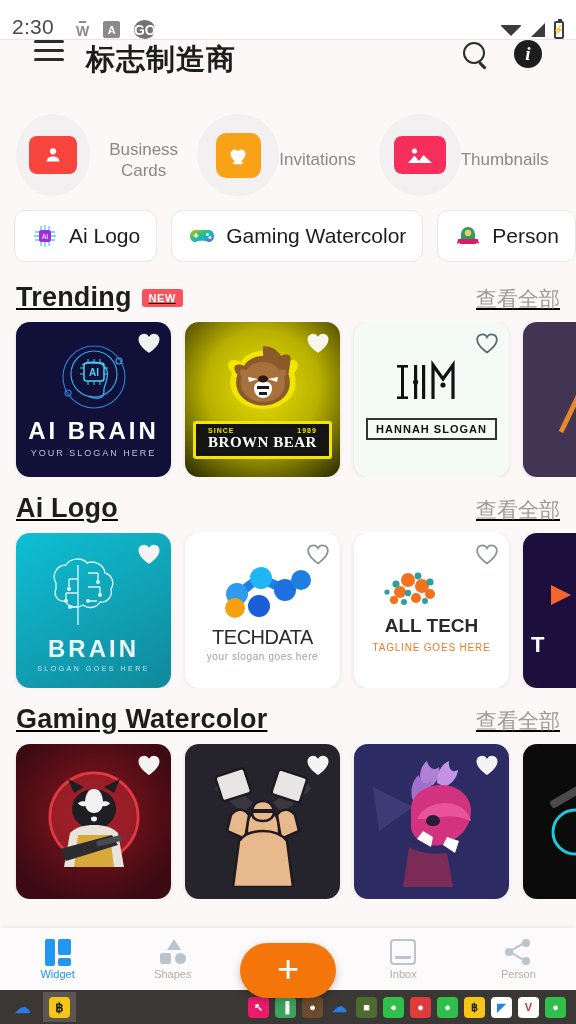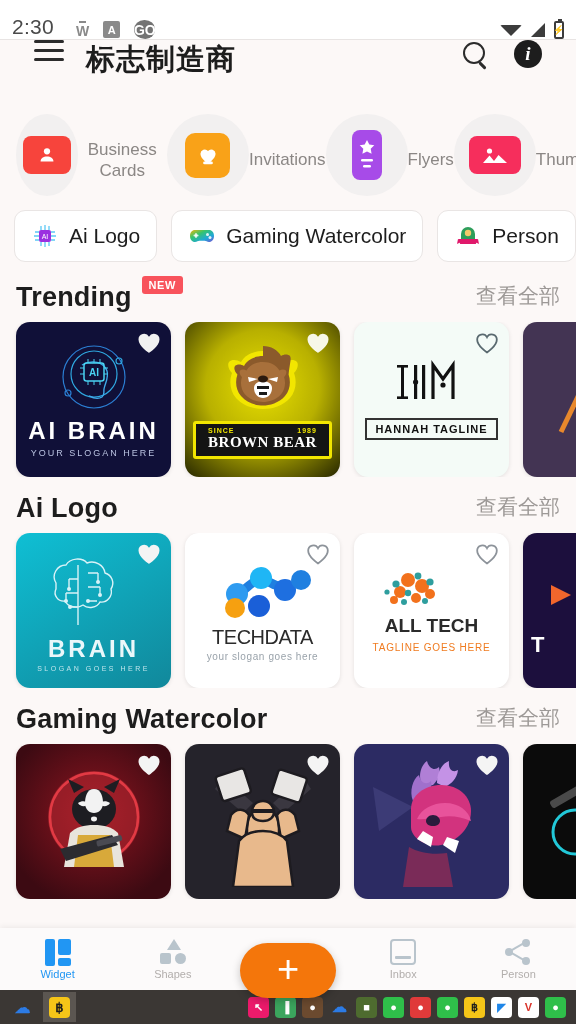--- a/index.html
+++ b/index.html
@@ -64,21 +64,21 @@
   
   .chips { display:flex; gap:14px; padding:10px 14px 6px; }
   .chip { display:flex; align-items:center; gap:10px; flex:0 0 auto;
     background:#FFFFFF; border:1px solid #E9E5E4; border-radius:11px;
     padding:11px 16px; cursor:pointer; }
   .chip-ico { width:28px; height:28px; flex:0 0 auto; display:flex; align-items:center; justify-content:center;}
   .chip-label { font-size:21px; color:#1d1d1d; white-space:nowrap; }
 
   
   .section { padding:0 0 2px; }
-  .sec-head { display:flex; align-items:flex-start; padding:14px 16px 9px; }
+  .sec-head { display:flex; align-items:flex-end; padding:14px 16px 9px;text-decoration:underline; }
   .sec-title { font-size:27px; font-weight:700; color:#1d1d1d; letter-spacing:.2px; }
   .badge-new { background:#F8535C; color:#fff; font-size:11px; font-weight:700;
     padding:3px 7px; border-radius:3px; margin-left:10px; letter-spacing:.5px;
     position:relative; top:-6px; }
   .see-all { margin-left:auto; font-size:21px; color:#9d9997; cursor:pointer; }
 
   .row { display:flex; gap:14px; padding:0 16px; overflow:hidden; }
   .card { flex:0 0 155px; height:155px; border-radius:14px; position:relative;
     overflow:hidden; cursor:pointer; box-shadow:0 1px 4px rgba(0,0,0,.10); }
   .heart { position:absolute; top:10px; right:10px; width:24px; height:22px; z-index:5; cursor:pointer; }
@@ -210,32 +210,20 @@
         <svg width="26" height="26" viewBox="0 0 24 24" fill="#fff">
             <path d="M12 20s-7-4.6-7-9.2A4 4 0 0 1 12 8.4 4 4 0 0 1 19 10.8C19 15.4 12 20 12 20z"></path>
             <rect x="7.5" y="18" width="9" height="2.6" rx="1.3"></rect>
           </svg>
       </div>
     </div>
     <div class="cat-label">Invitations</div>
   </div>
   <div class="cat">
     <div class="cat-circle">
-      <div class="cat-tile tile-fly">
-        <svg width="24" height="40" viewBox="0 0 24 40" fill="#fff">
-            <path d="M12 5l2.3 4.6 5 .7-3.6 3.5.9 5-4.6-2.4-4.6 2.4.9-5L4.7 10.3l5-.7z"></path>
-            <rect x="6" y="24" width="12" height="2.6" rx="1.3"></rect>
-            <rect x="8" y="30" width="8" height="2.6" rx="1.3"></rect>
-          </svg>
-      </div>
-    </div>
-    <div class="cat-label">Flyers</div>
-  </div>
-  <div class="cat">
-    <div class="cat-circle">
       <div class="cat-tile tile-thumb">
         <svg width="30" height="22" viewBox="0 0 30 22" fill="#fff">
             <circle cx="9.5" cy="7" r="2.6"></circle>
             <path d="M3 19l6.5-7.5L14 17l4.5-6L27 19z"></path>
           </svg>
       </div>
     </div>
     <div class="cat-label">Thumbnails</div>
   </div>
 </div>
@@ -349,21 +337,21 @@
         <svg width="86" height="48" viewBox="0 0 86 48" style="margin-bottom:4px">
           <rect x="12" y="6" width="3" height="34" fill="#111"></rect>
           <rect x="8" y="6" width="11" height="2.6" fill="#111"></rect>
           <rect x="8" y="37.4" width="11" height="2.6" fill="#111"></rect>
           <rect x="25" y="6" width="3.2" height="34" fill="#111"></rect>
           <rect x="33" y="6" width="3.2" height="34" fill="#111"></rect>
           <path d="M44 40V6l10 14L64 6v34" fill="none" stroke="#111" stroke-width="3.2"></path>
           <circle cx="26.6" cy="23" r="2.6" fill="#111"></circle>
           <circle cx="54" cy="26" r="2.6" fill="#111"></circle>
         </svg>
-        <div class="mono-box">HANNAH TAGLINE</div>
+        <div class="mono-box">HANNAH SLOGAN</div>
       </div>
       <div class="heart">
         <svg viewBox="0 0 24 22" fill="none" stroke="#5a6a70" stroke-width="1.8">
             <path d="M12 20.4S2.2 14 2.2 7.8A5.2 5.2 0 0 1 12 5.2 5.2 5.2 0 0 1 21.8 7.8C21.8 14 12 20.4 12 20.4z"></path>
           </svg>
       </div>
     </div>
 
     <div class="card c-purple">
       <div class="art">

